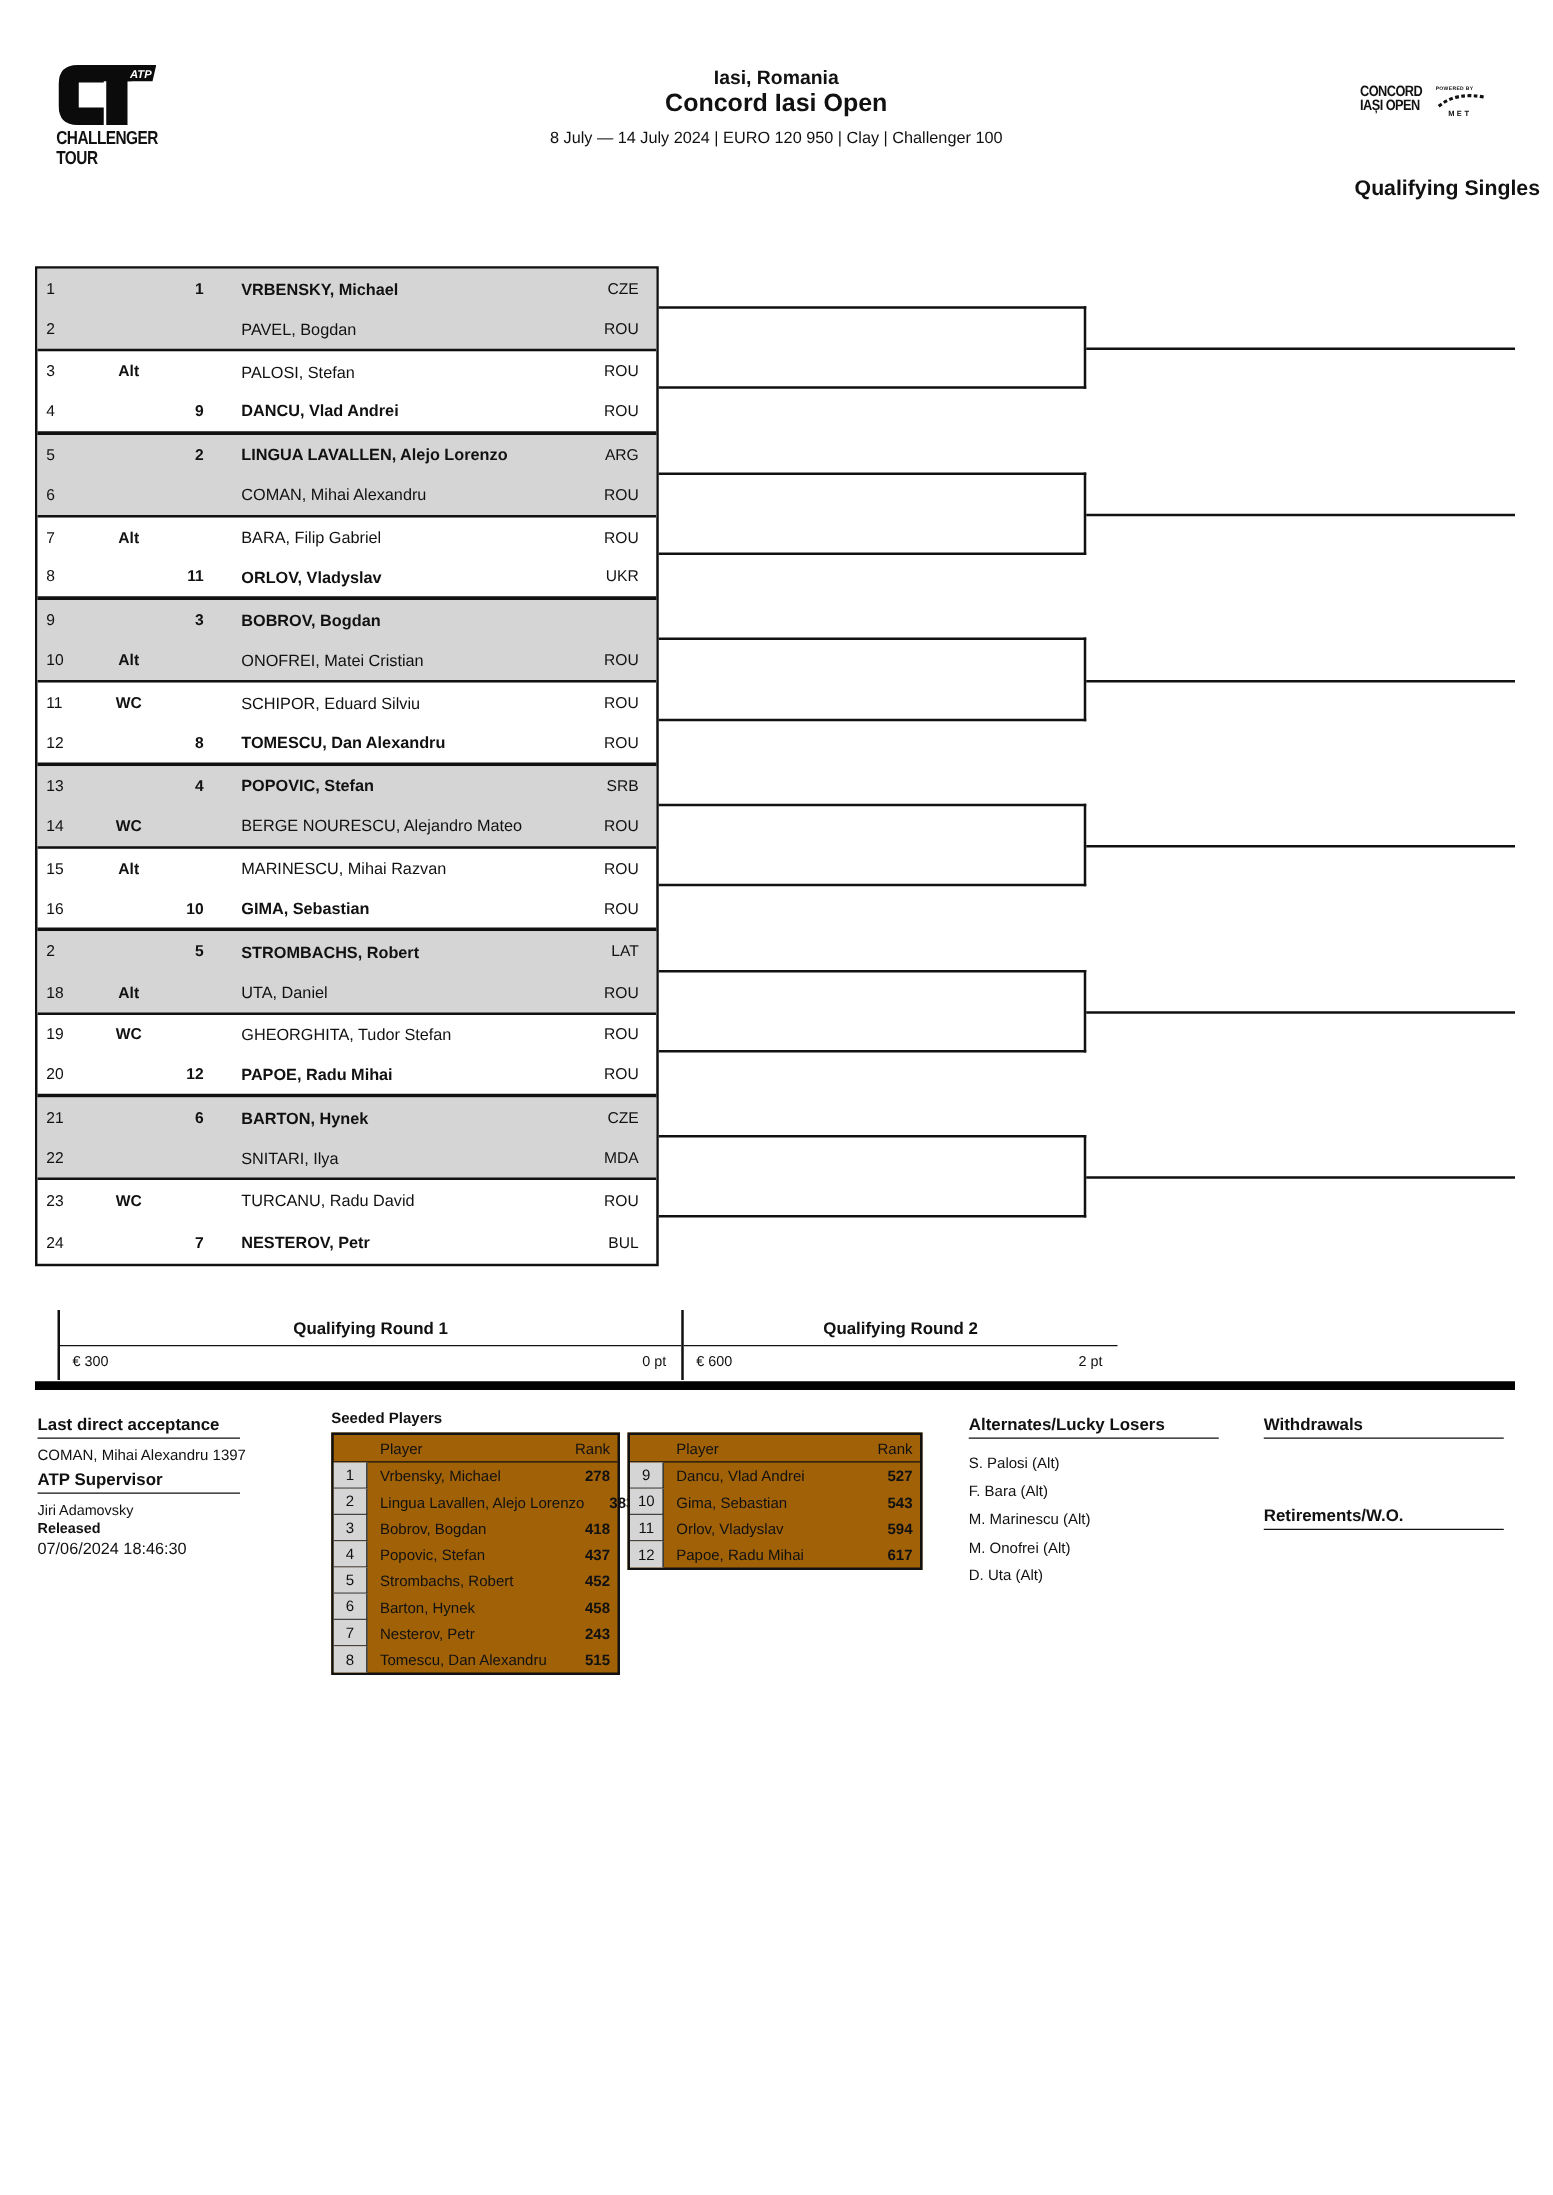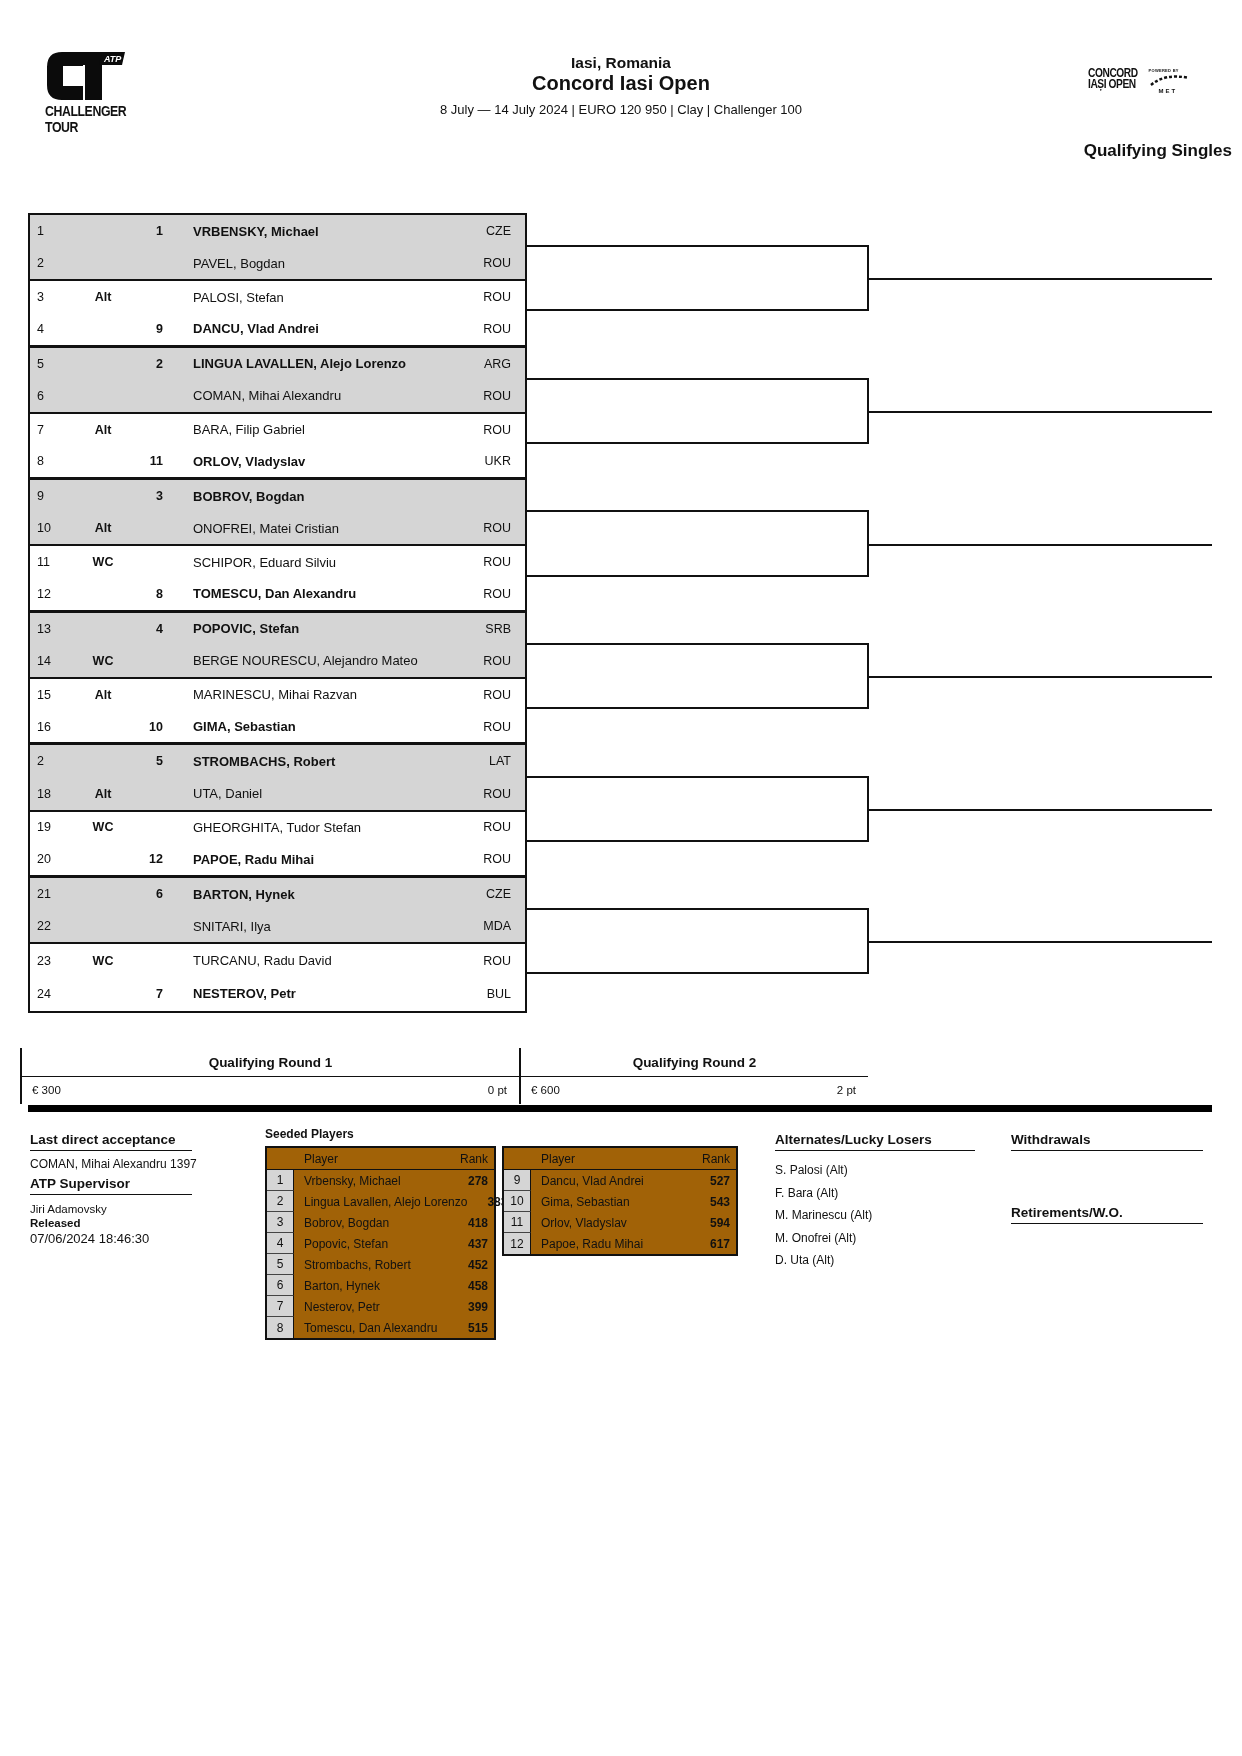--- a/index.html
+++ b/index.html
@@ -35,21 +35,21 @@
   .drow .entry{text-align:center;font-weight:bold;}
   .drow .seed{text-align:right;font-weight:bold;}
   .drow .pname{padding-left:30px;font-size:13px;white-space:nowrap;}
   .drow .pname.seeded{font-weight:bold;}
   .drow .ctry{text-align:right;}
   
   .bracket-box{position:absolute;left:527px;width:342px;box-sizing:border-box;
     border:2px solid #111;border-left:none;background:transparent;}
   .winner-line{position:absolute;left:869px;width:343px;height:2px;background:#111;}
   
-  #money-bar{position:absolute;left:20px;top:1048px;width:1184px;display:flex;}
+  #money-bar{position:absolute;left:46px;top:1048px;width:1184px;display:flex;}
   .round-col{box-sizing:border-box;border-left:2px solid #111;}
   .round-title{font-size:13.5px;font-weight:bold;text-align:center;padding-top:7px;height:21px;
     border-bottom:1px solid #111;}
   .round-vals{display:flex;justify-content:space-between;padding:7px 12px 8px 10px;font-size:11.5px;}
   #thick-divider{position:absolute;left:28px;top:1105px;width:1184px;height:7px;background:#000;}
   
   .info-h{font-size:13.5px;font-weight:bold;border-bottom:1.5px solid #111;padding-bottom:3px;}
   #lda-block{position:absolute;left:30px;top:1132px;width:162px;}
   #lda-value{font-size:12px;margin-top:6px;border:0;white-space:nowrap;}
   #supervisor-title{margin-top:5px;}
@@ -388,21 +388,21 @@
           <div class="rk">452</div>
         </div>
         <div class="st-row">
           <div class="num">6</div>
           <div class="nm">Barton, Hynek</div>
           <div class="rk">458</div>
         </div>
         <div class="st-row">
           <div class="num">7</div>
           <div class="nm">Nesterov, Petr</div>
-          <div class="rk">399</div>
+          <div class="rk">243</div>
         </div>
         <div class="st-row">
           <div class="num">8</div>
           <div class="nm">Tomescu, Dan Alexandru</div>
           <div class="rk">515</div>
         </div>
       </div>
   </div>
   <div class="seed-table" id="seed-table-2">
     <div class="st-header">

